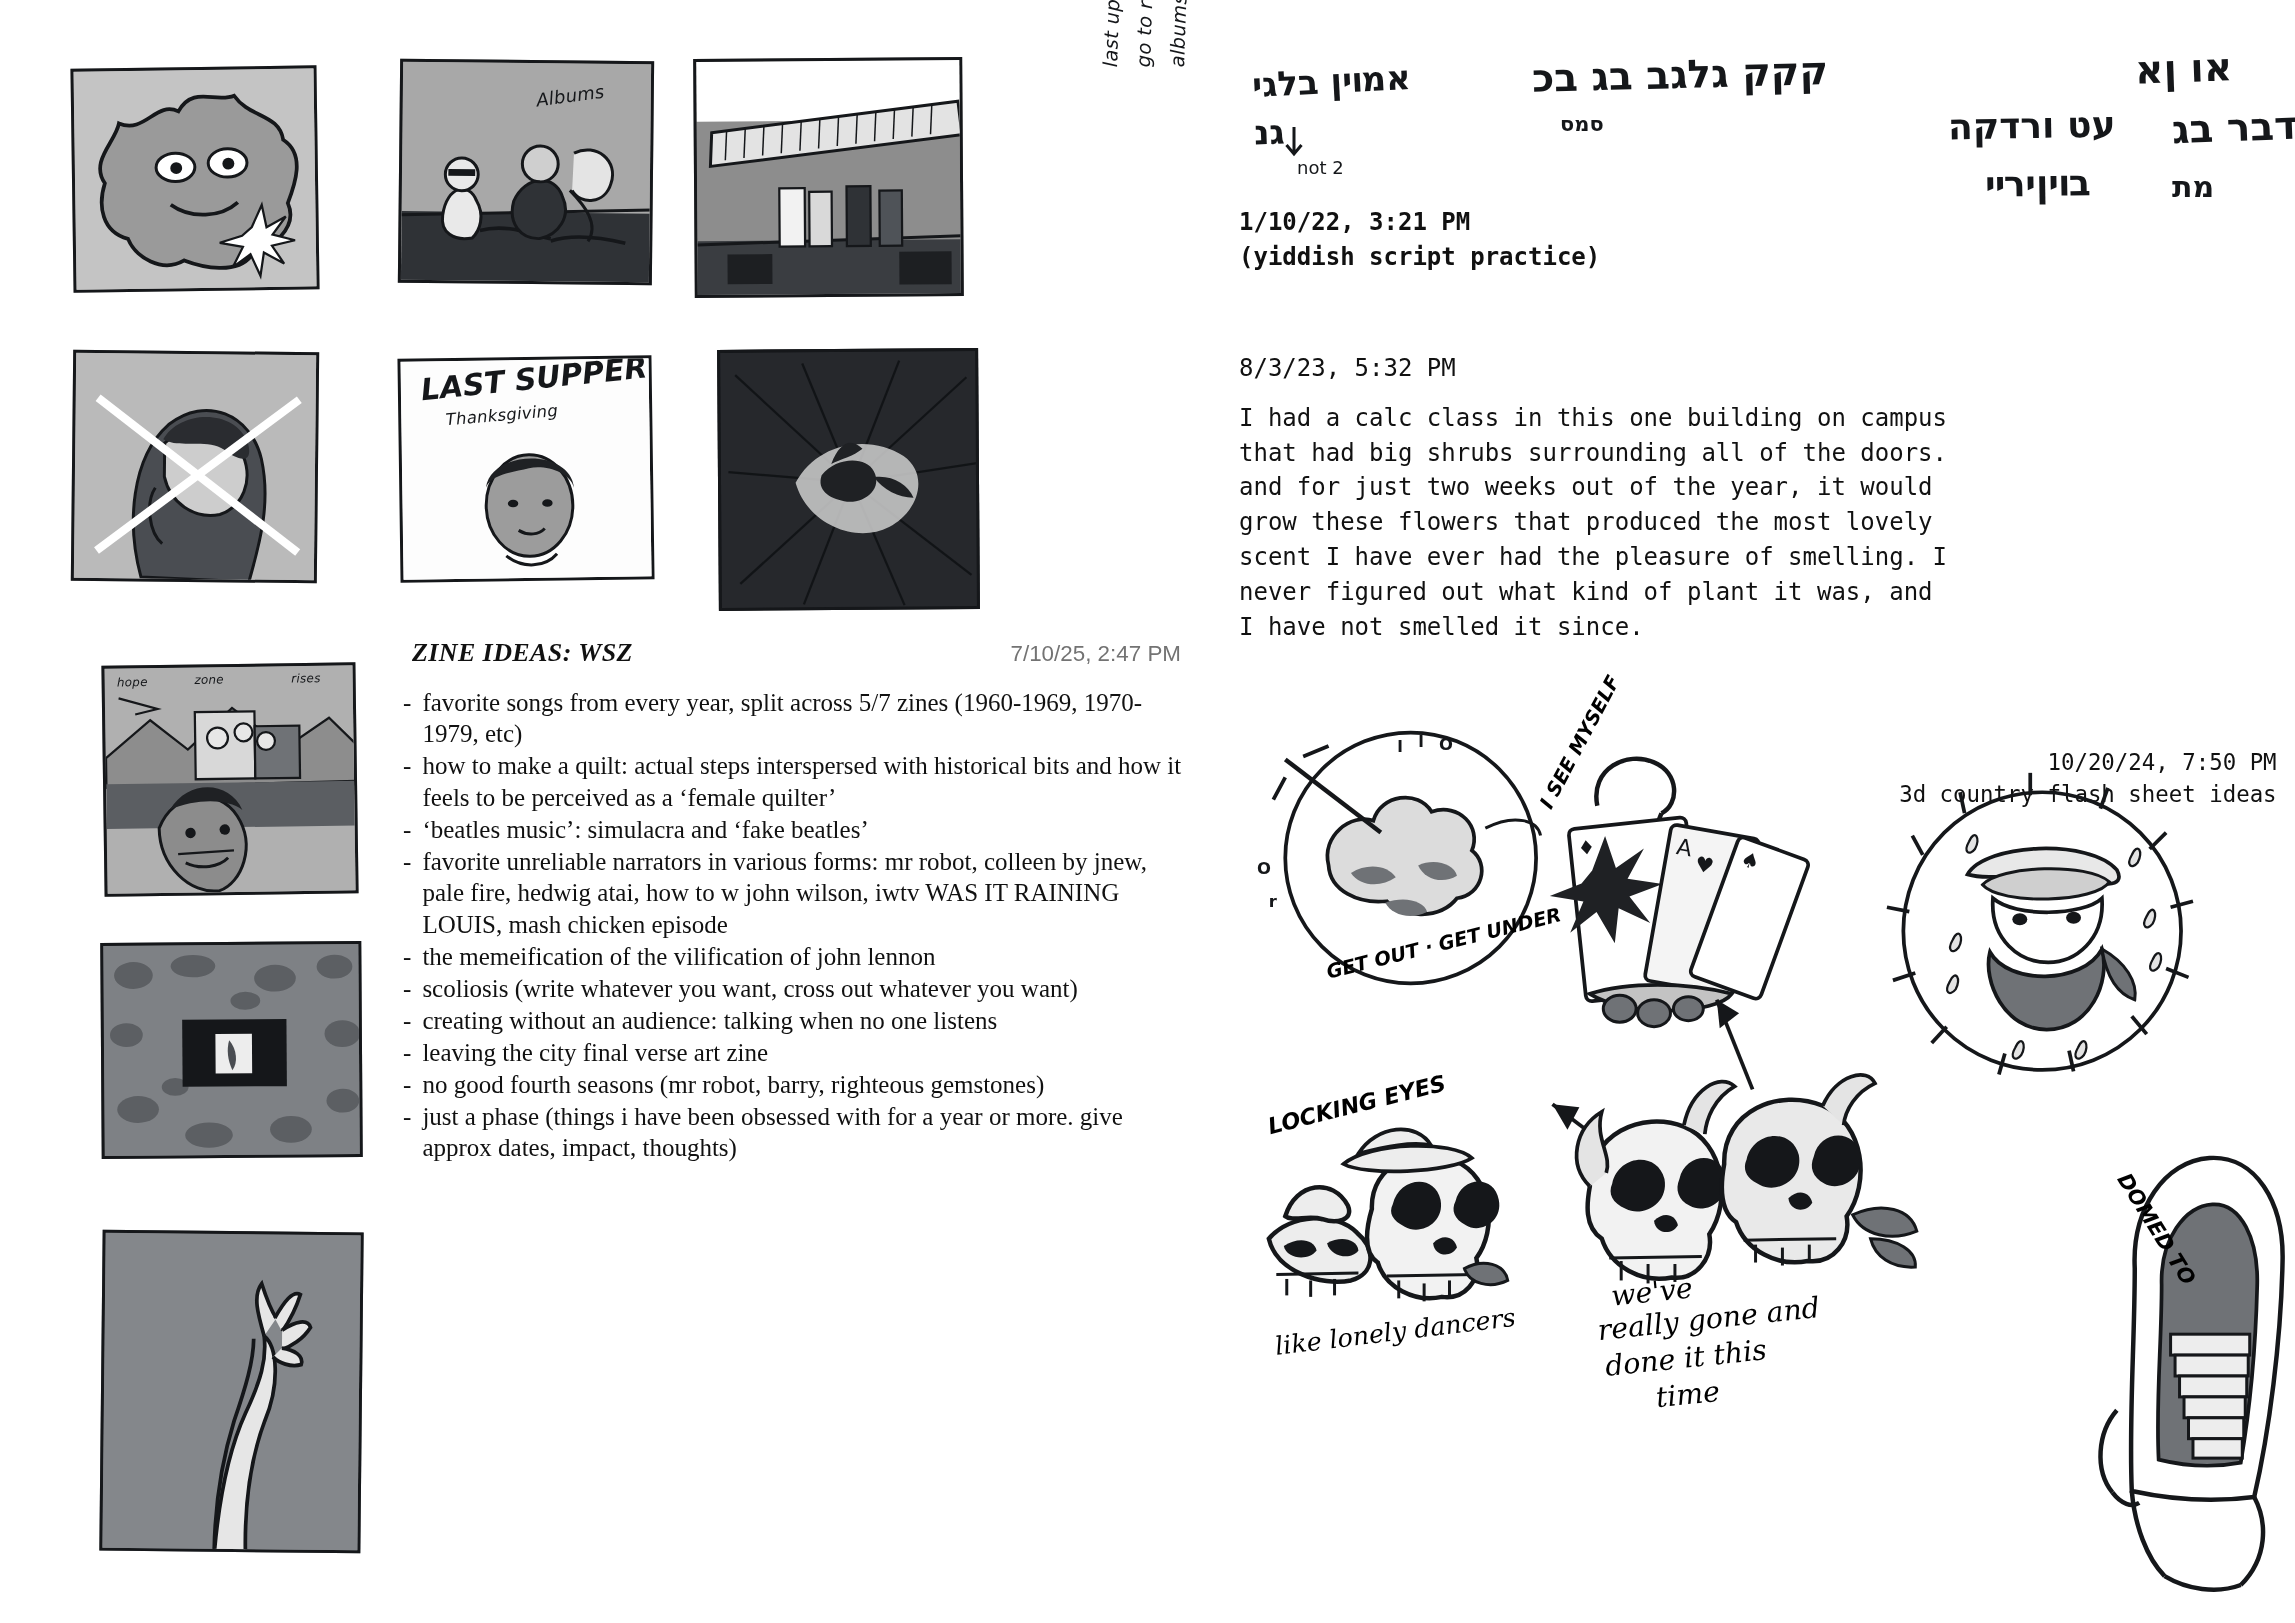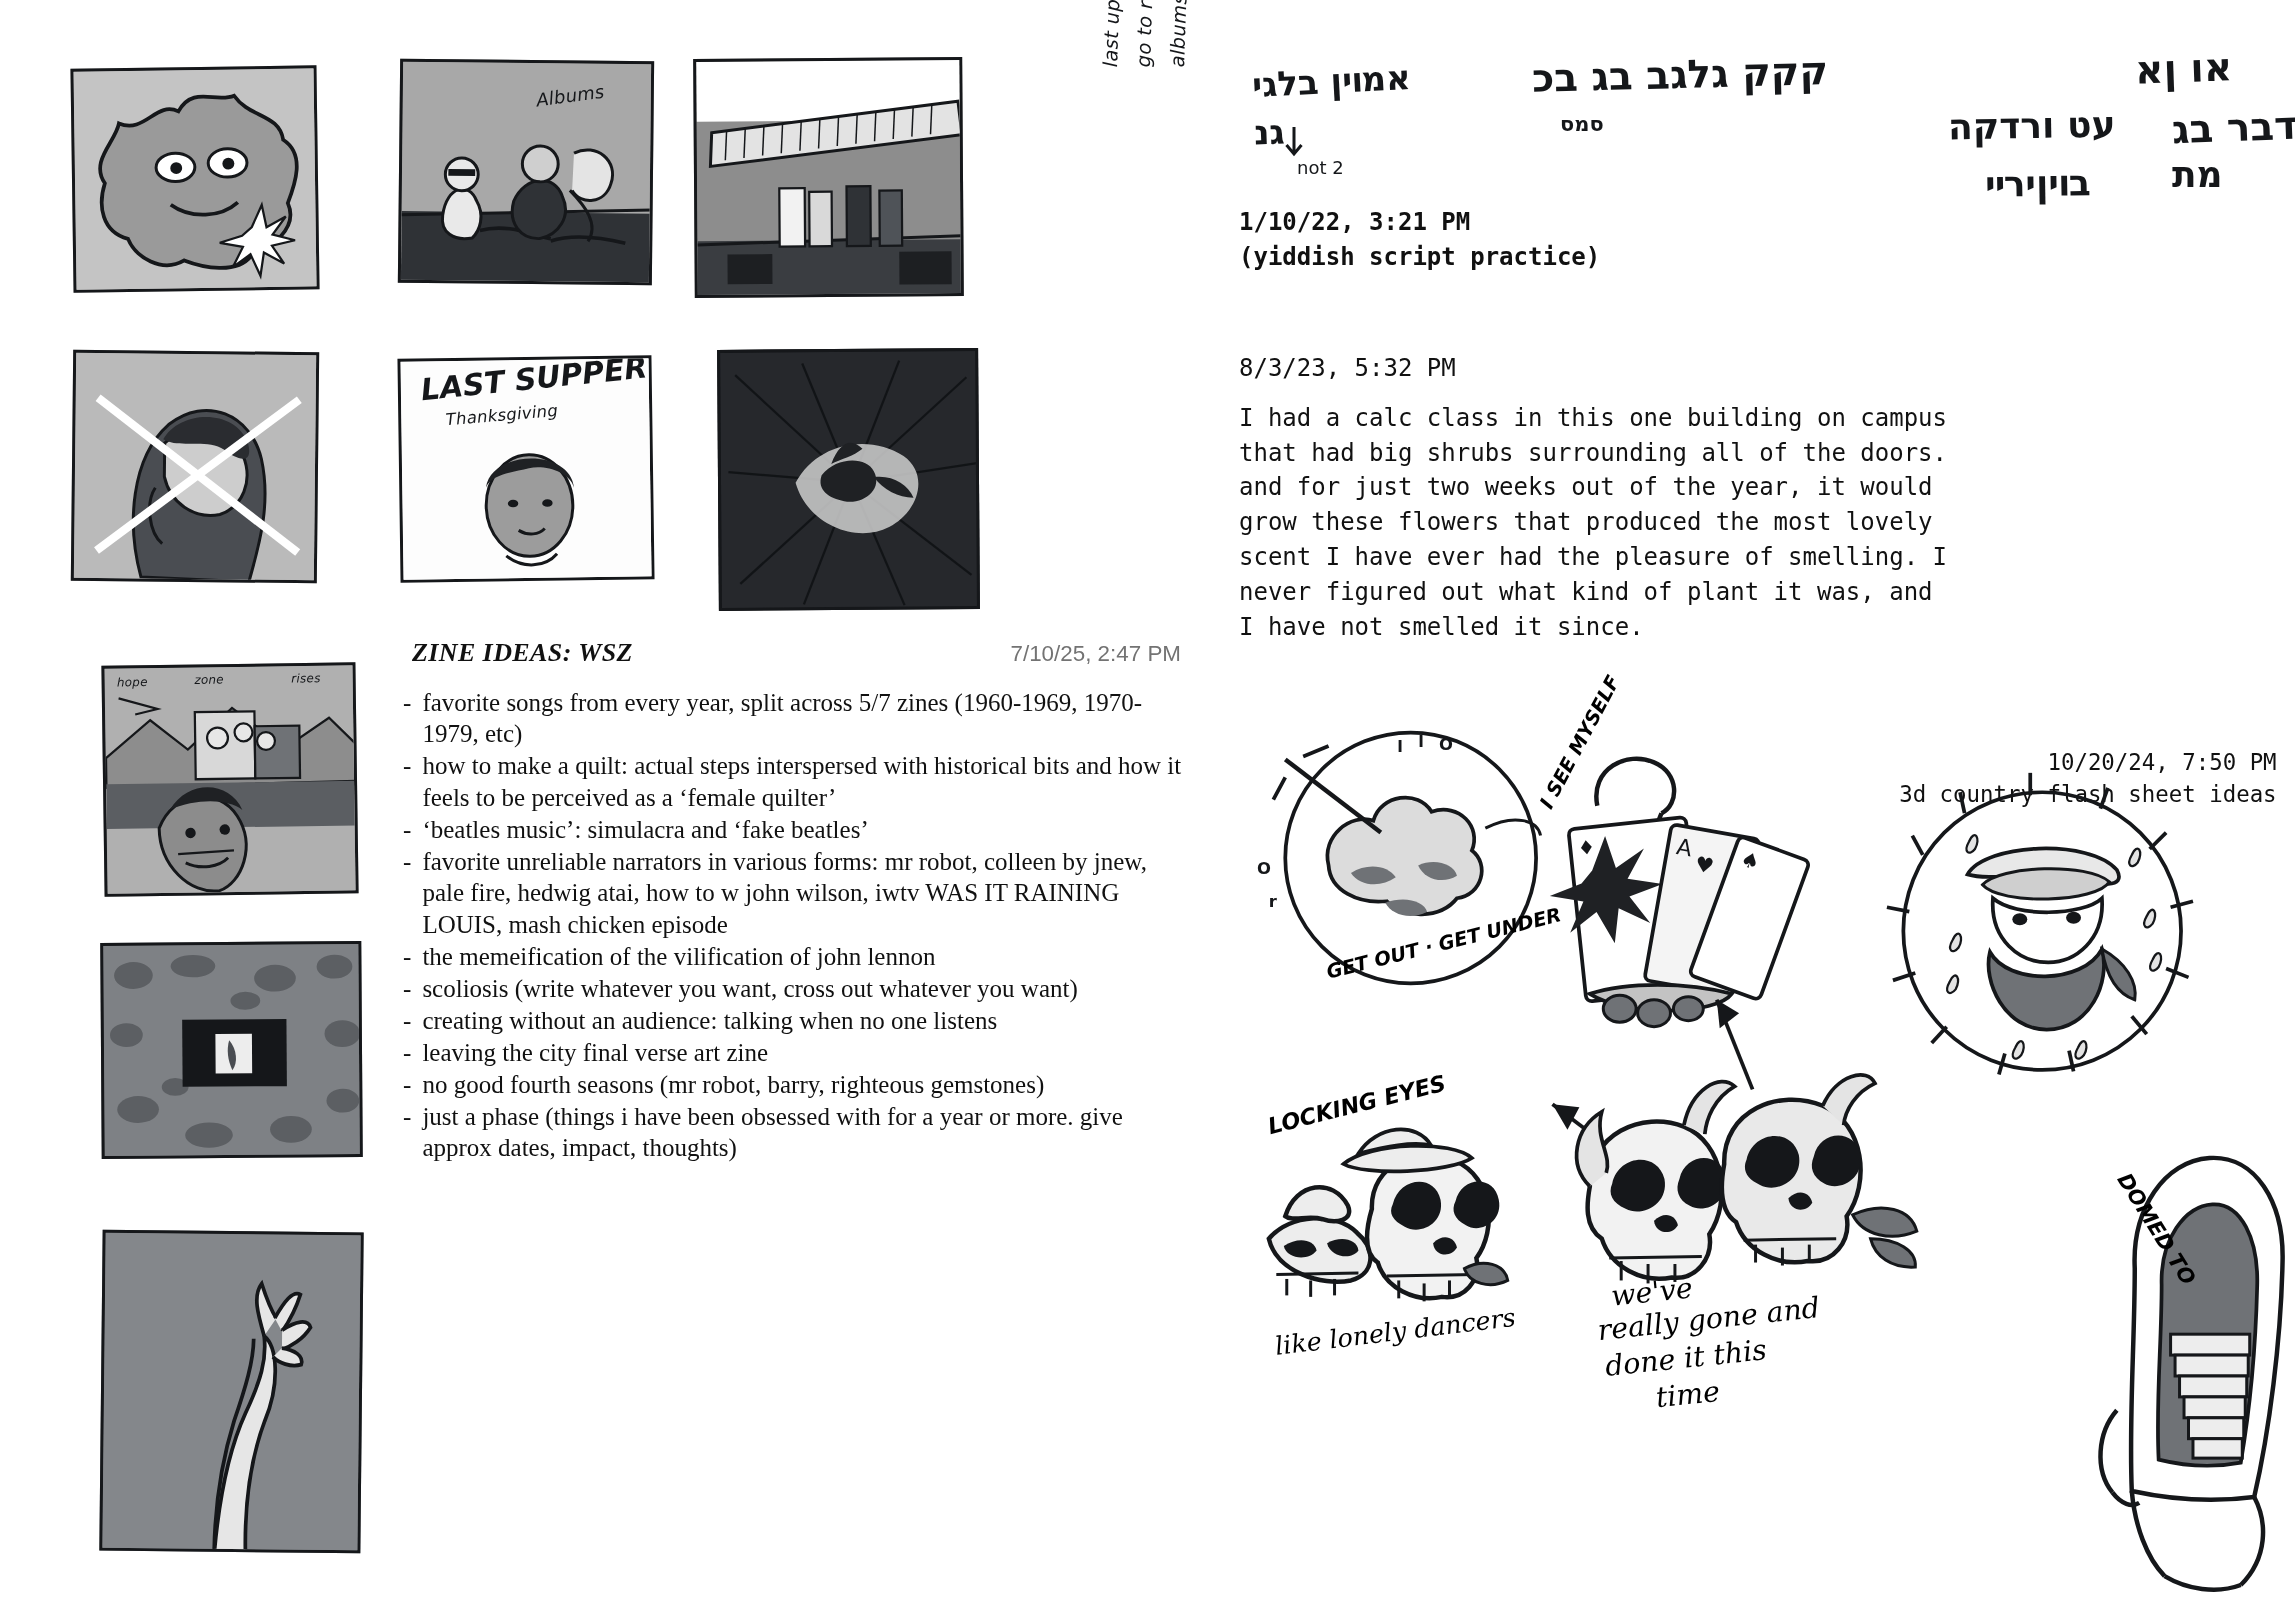--- a/index.html
+++ b/index.html
@@ -381,21 +381,21 @@
       <svg style="position:absolute; left:43px; top:94px;" width="30" height="36" viewBox="0 0 40 48">
         <path d="M16 4 L16 38 M6 28 L16 40 L26 28" stroke="#15171a" stroke-width="4" fill="none"></path>
       </svg>
 
       <div class="yid-line" style="left:293px; top:22.4px; font-size:39px; transform:rotate(-1.5deg);">קקק גלגב בג בכ</div>
       <div class="yid-line" style="left:321px; top:82px; font-size:21px;">סמס</div>
 
       <div class="yid-line" style="left:896px; top:16.4px; font-size:39px; transform:rotate(-2deg);">או ןא</div>
       <div class="yid-line" style="left:933px; top:75px; font-size:39px; transform:rotate(-2deg);">דבר בג</div>
       <div class="yid-line" style="left:709px; top:75px; font-size:36px; transform:rotate(-1deg);">עט ורדקה</div>
-      <div class="yid-line" style="left:933px; top:124px; font-size:36px;">מת</div>
+      <div class="yid-line" style="left:933px; top:139px; font-size:30px;">מת</div>
       <div class="yid-line" style="left:746px; top:133px; font-size:36px; transform:rotate(-1deg);">בױןירײ</div>
     </div>
 
     <div class="ts1">
       <div>1/10/22, 3:21 PM</div>
       <div>(yiddish script practice)</div>
     </div>
 
     <div class="entry2">
       <div>8/3/23, 5:32 PM</div>

